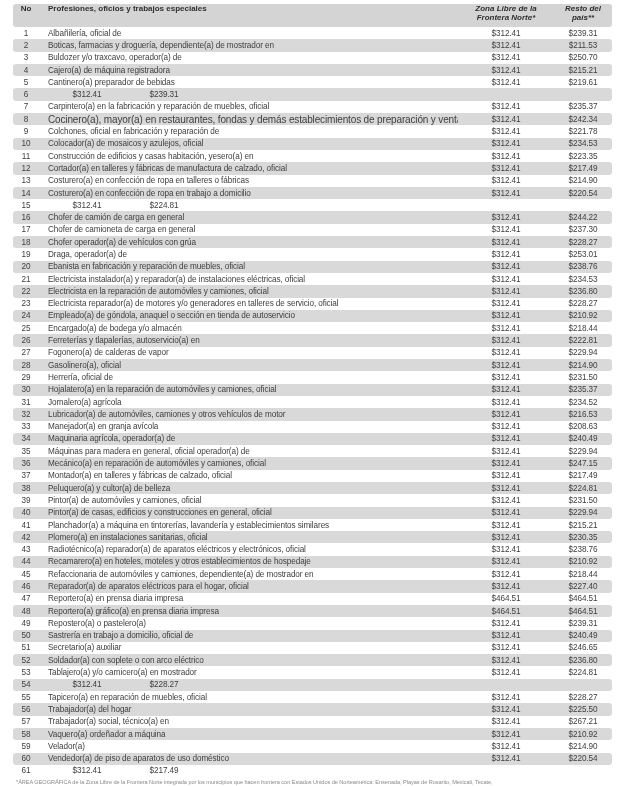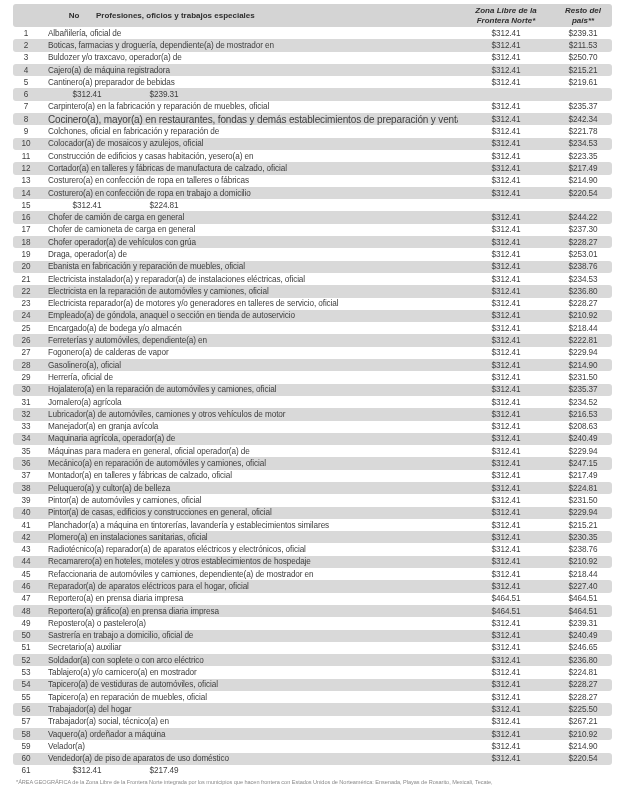--- a/index.html
+++ b/index.html
@@ -16,29 +16,28 @@
     overflow: hidden;
   }
   .wage-table {
     position: absolute;
     left: 13px;
     top: 4px;
     width: 599px;
   }
   .thead {
     display: flex;
-    align-items: center;
+    align-items: flex-start;
     background: #d4d4d4;
     border-radius: 3px;
     height: 23px;
     font-size: 8px;
     font-weight: bold;
     color: #2f2f2f;
     line-height: 1.15;
-    padding-left: 48px;
   }
   .row {
     display: flex;
     align-items: center;
     height: 12.3px;
     font-size: 8.2px;
     color: #3e3e3e;
     letter-spacing: -0.1px;
   }
   .row.stripe {
@@ -270,21 +269,21 @@
 
   <div class="row">
     <div class="c-no">25</div>
     <div class="c-prof">Encargado(a) de bodega y/o almacén</div>
     <div class="c-zona">$312.41</div>
     <div class="c-resto">$218.44</div>
   </div>
 
   <div class="row stripe">
     <div class="c-no">26</div>
-    <div class="c-prof">Ferreterías y automóviles, dependiente(a) en</div>
+    <div class="c-prof">Ferreterías y tlapalerías, autoservicio(a) en</div>
     <div class="c-zona">$312.41</div>
     <div class="c-resto">$222.81</div>
   </div>
 
   <div class="row">
     <div class="c-no">27</div>
     <div class="c-prof">Fogonero(a) de calderas de vapor</div>
     <div class="c-zona">$312.41</div>
     <div class="c-resto">$229.94</div>
   </div>
@@ -466,21 +465,20 @@
 
   <div class="row">
     <div class="c-no">53</div>
     <div class="c-prof">Tablajero(a) y/o carnicero(a) en mostrador</div>
     <div class="c-zona">$312.41</div>
     <div class="c-resto">$224.81</div>
   </div>
 
   <div class="row stripe">
     <div class="c-no">54</div>
-    <div class="c-prof">Tapicero(a) de vestiduras de automóviles, oficial</div>
     <div class="c-zona">$312.41</div>
     <div class="c-resto">$228.27</div>
   </div>
 
   <div class="row">
     <div class="c-no">55</div>
     <div class="c-prof">Tapicero(a) en reparación de muebles, oficial</div>
     <div class="c-zona">$312.41</div>
     <div class="c-resto">$228.27</div>
   </div>

